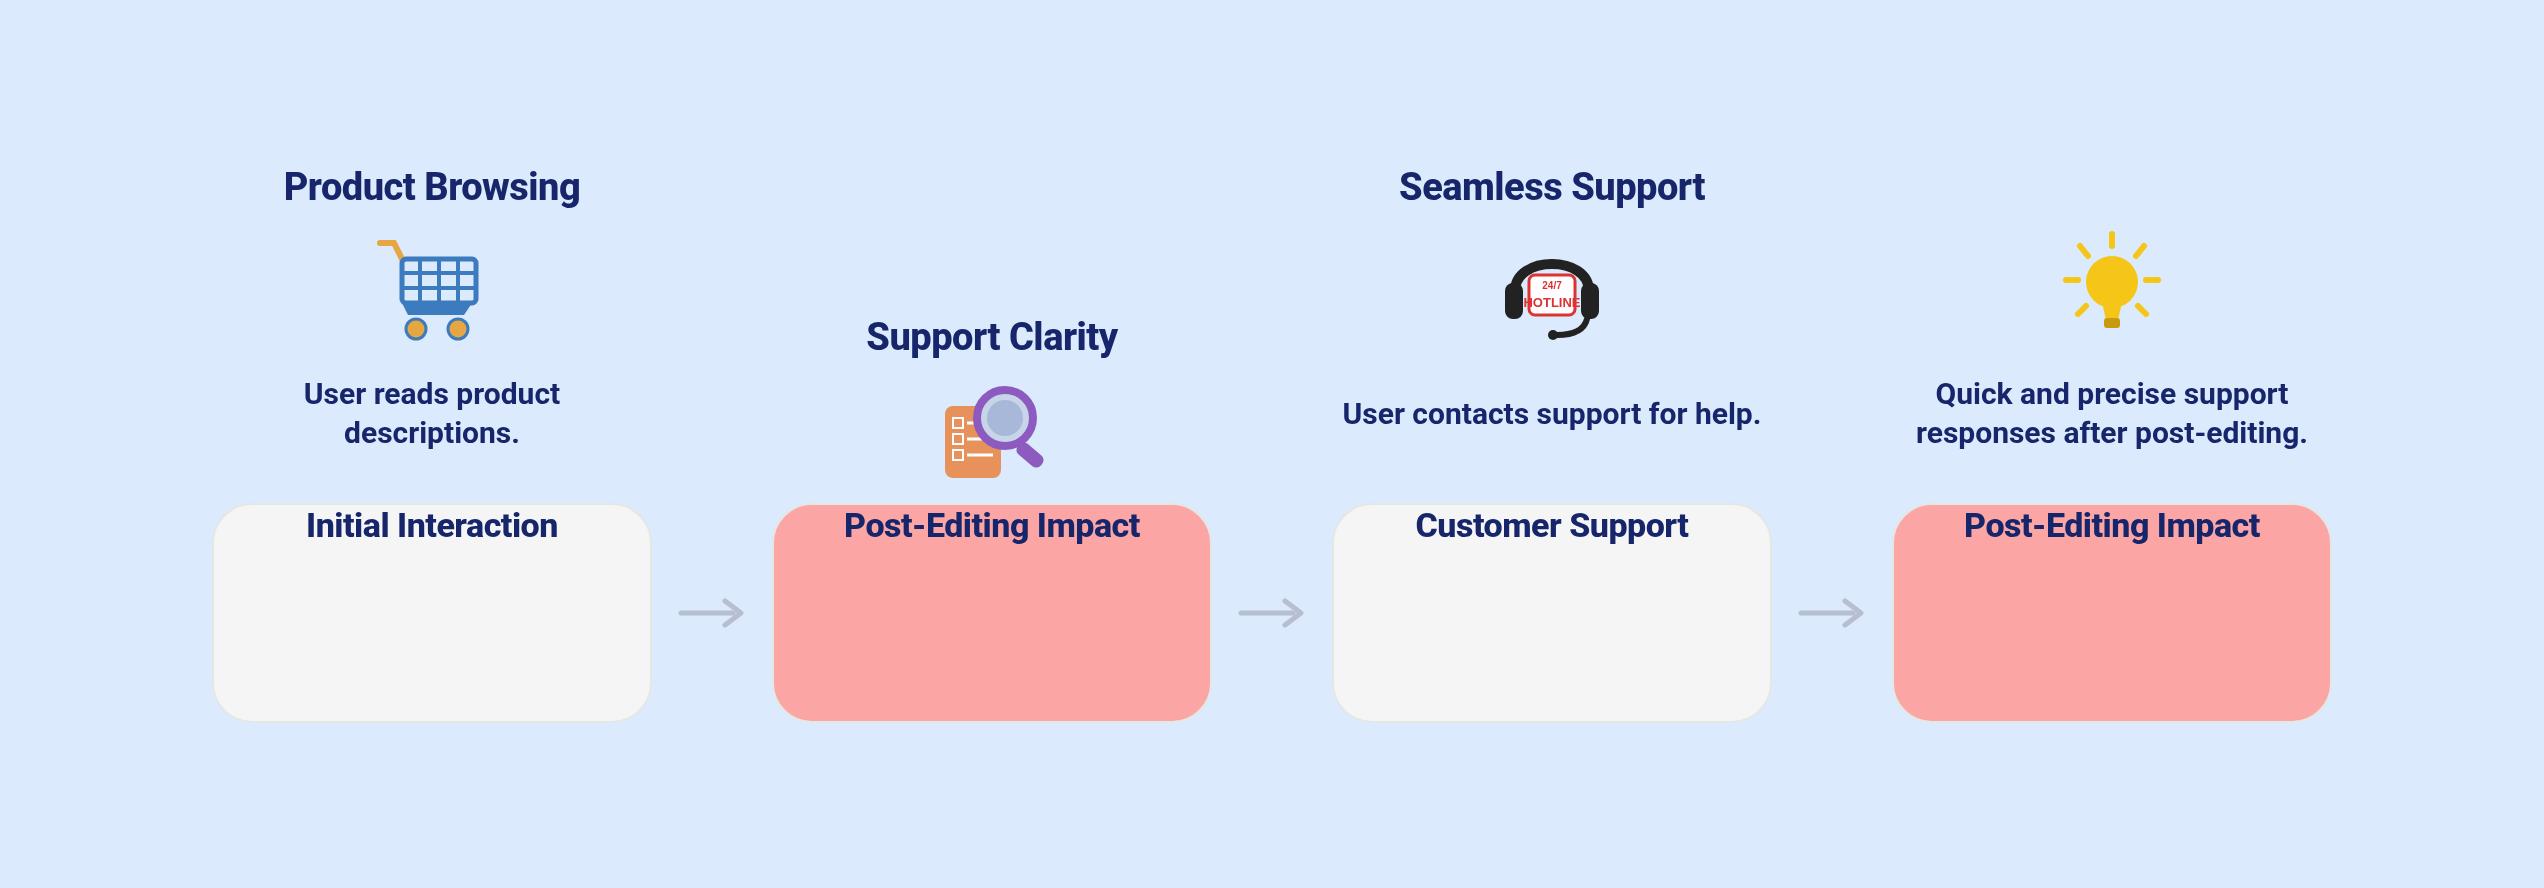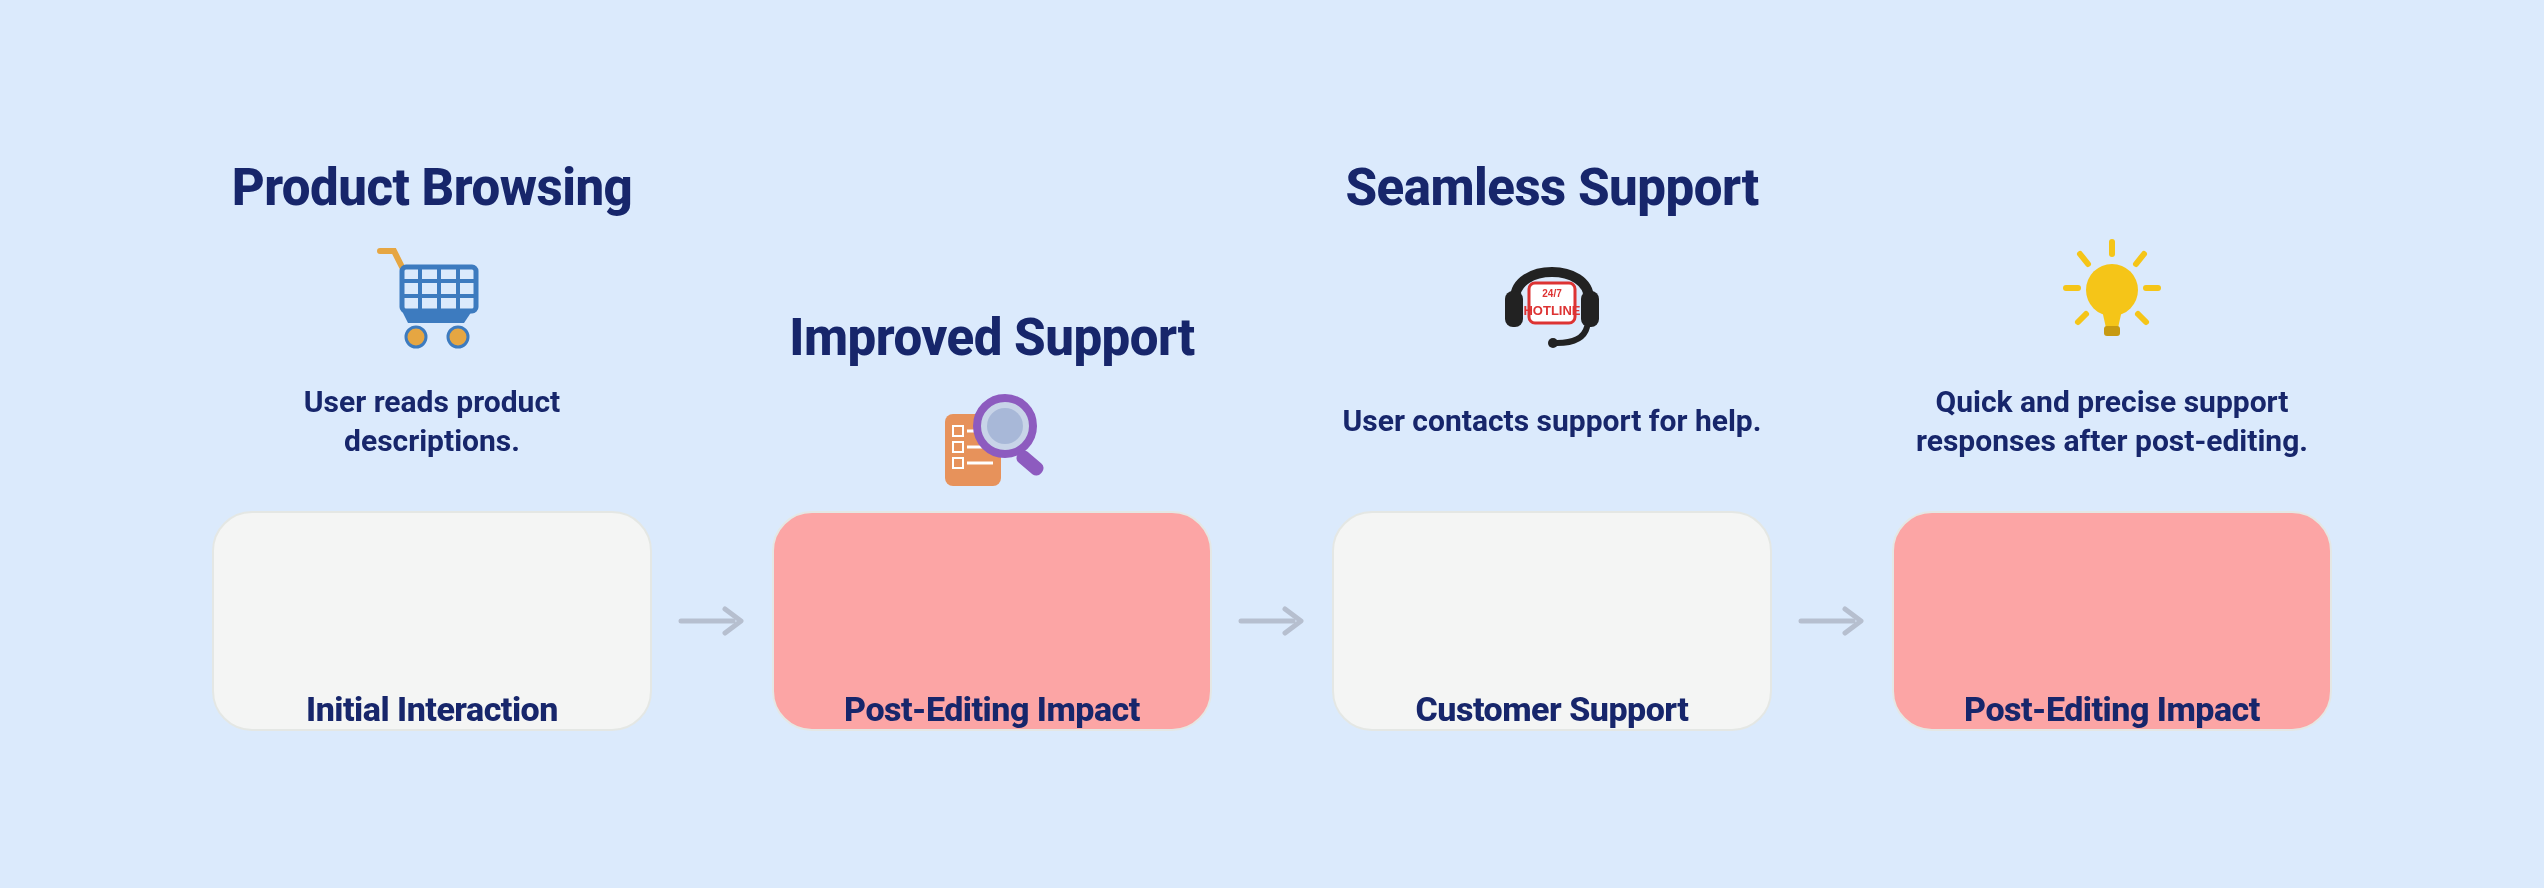--- a/index.html
+++ b/index.html
@@ -21,21 +21,21 @@
     width: 100%;
     max-width: 2400px;
   }
   .step {
     display: flex;
     flex-direction: column;
     align-items: center;
     width: 480px;
   }
   .title {
-    font-size: 51px;
+    font-size: 38px;
     font-weight: 800;
     color: #17266b;
     text-align: center;
     margin-bottom: 14px;
     letter-spacing: -0.5px;
   }
   .icon-wrap {
     height: 120px;
     display: flex;
     align-items: flex-end;
@@ -53,21 +53,21 @@
     min-height: 120px;
     display:flex;
     align-items:center;
     justify-content:center;
   }
   .card {
     width: 440px;
     height: 220px;
     border-radius: 40px;
     display: flex;
-    align-items: flex-end;
+    align-items: flex-start;
     justify-content: center;
     border: 2px solid #e4e7e4;
   }
   .card.grey  { background: #f4f5f4; }
   .card.green { background: #fca5a5; }
   .card-label {
     font-size: 34px;
     font-weight: 800;
     color: #17266b;
     text-align: center;
@@ -114,21 +114,21 @@
   </div>
 
   <div class="arrow">
     <svg width="70" height="40" viewBox="0 0 70 40">
       <line x1="4" y1="20" x2="56" y2="20" stroke="#b6bfcf" stroke-width="5" stroke-linecap="round"></line>
       <path d="M48 8 L64 20 L48 32" fill="none" stroke="#b6bfcf" stroke-width="5" stroke-linecap="round" stroke-linejoin="round"></path>
     </svg>
   </div>
 
   <div class="step">
-    <div class="title">Improved Support</div>
+    <div class="title">Support Clarity</div>
     <div class="icon-wrap">
       <svg width="130" height="115" viewBox="0 0 130 115">
 
         <rect x="18" y="28" width="56" height="72" rx="8" fill="#e7925b"></rect>
         <rect x="26" y="40" width="10" height="10" fill="none" stroke="#fff" stroke-width="2"></rect>
         <rect x="26" y="56" width="10" height="10" fill="none" stroke="#fff" stroke-width="2"></rect>
         <rect x="26" y="72" width="10" height="10" fill="none" stroke="#fff" stroke-width="2"></rect>
         <line x1="40" y1="45" x2="66" y2="45" stroke="#fff" stroke-width="3"></line>
         <line x1="40" y1="61" x2="66" y2="61" stroke="#fff" stroke-width="3"></line>
         <line x1="40" y1="77" x2="66" y2="77" stroke="#fff" stroke-width="3"></line>

